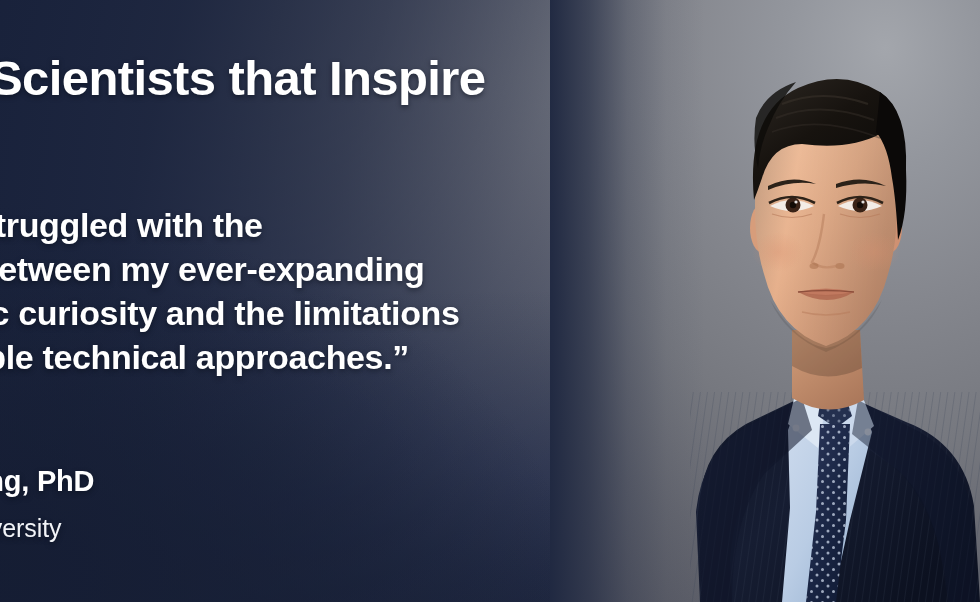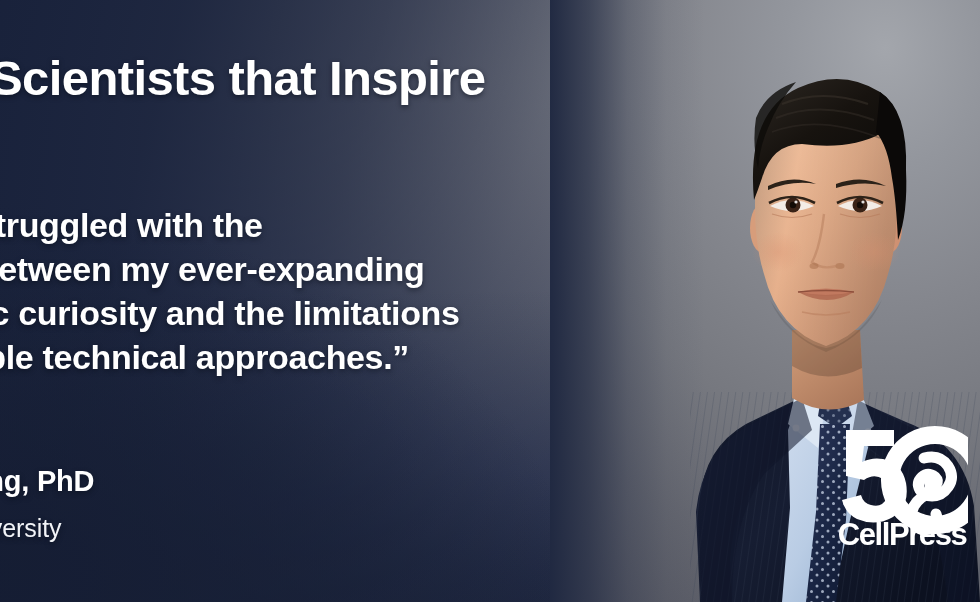--- a/index.html
+++ b/index.html
@@ -343,54 +343,14 @@
       <div class="quote-line">ailable technical approaches.”</div>
     </div>
 
     <div class="attribution">
       <div class="attr-name">Cheng, PhD</div>
       <div class="attr-affil">a University</div>
     </div>
 
   </div>
 
-  <div class="logo">
-    <svg viewBox="0 0 132 128" xmlns="http://www.w3.org/2000/svg" aria-hidden="true">
-      <g fill="#ffffff">
-
-        <path d="M 10 6 L 58 6 L 58 22 L 28 22 L 26 38
-                 Q 36 33 47 35
-                 Q 66 39 70 59
-                 Q 74 82 57 93
-                 Q 40 103 21 95
-                 Q 9 89 6 76 L 25 71
-                 Q 27 79 35 81
-                 Q 46 84 51 74
-                 Q 55 63 47 55
-                 Q 38 49 28 56 L 10 52 Z"></path>
-
-        <path d="M 99 2
-                 A 54 54 0 1 1 98.9 2 Z
-                 M 99 20
-                 A 36 36 0 1 0 99.1 20 Z" fill-rule="evenodd"></path>
-
-        <path d="M 88 34
-                 Q 104 30 112 42
-                 Q 119 53 112 63
-                 Q 106 72 96 72
-                 Q 88 72 84 66
-                 Q 80 59 86 53
-                 Q 92 48 99 53
-                 Q 103 57 100 61
-                 Q 97 64 94 61
-                 Q 93 59 95 58" fill="none" stroke="#ffffff" stroke-width="11" stroke-linecap="round"></path>
-        <path d="M 96 68
-                 Q 84 72 78 82
-                 Q 72 93 79 101
-                 Q 87 109 96 103
-                 Q 103 98 100 90" fill="none" stroke="#ffffff" stroke-width="11" stroke-linecap="round"></path>
-      </g>
-
-      <text x="66" y="121" text-anchor="middle" font-family="Liberation Sans, sans-serif" font-size="31" font-weight="700" letter-spacing="-1.4" fill="#ffffff">CellPress</text>
-    </svg>
-  </div>
 
 </div>
 
 </body></html>

